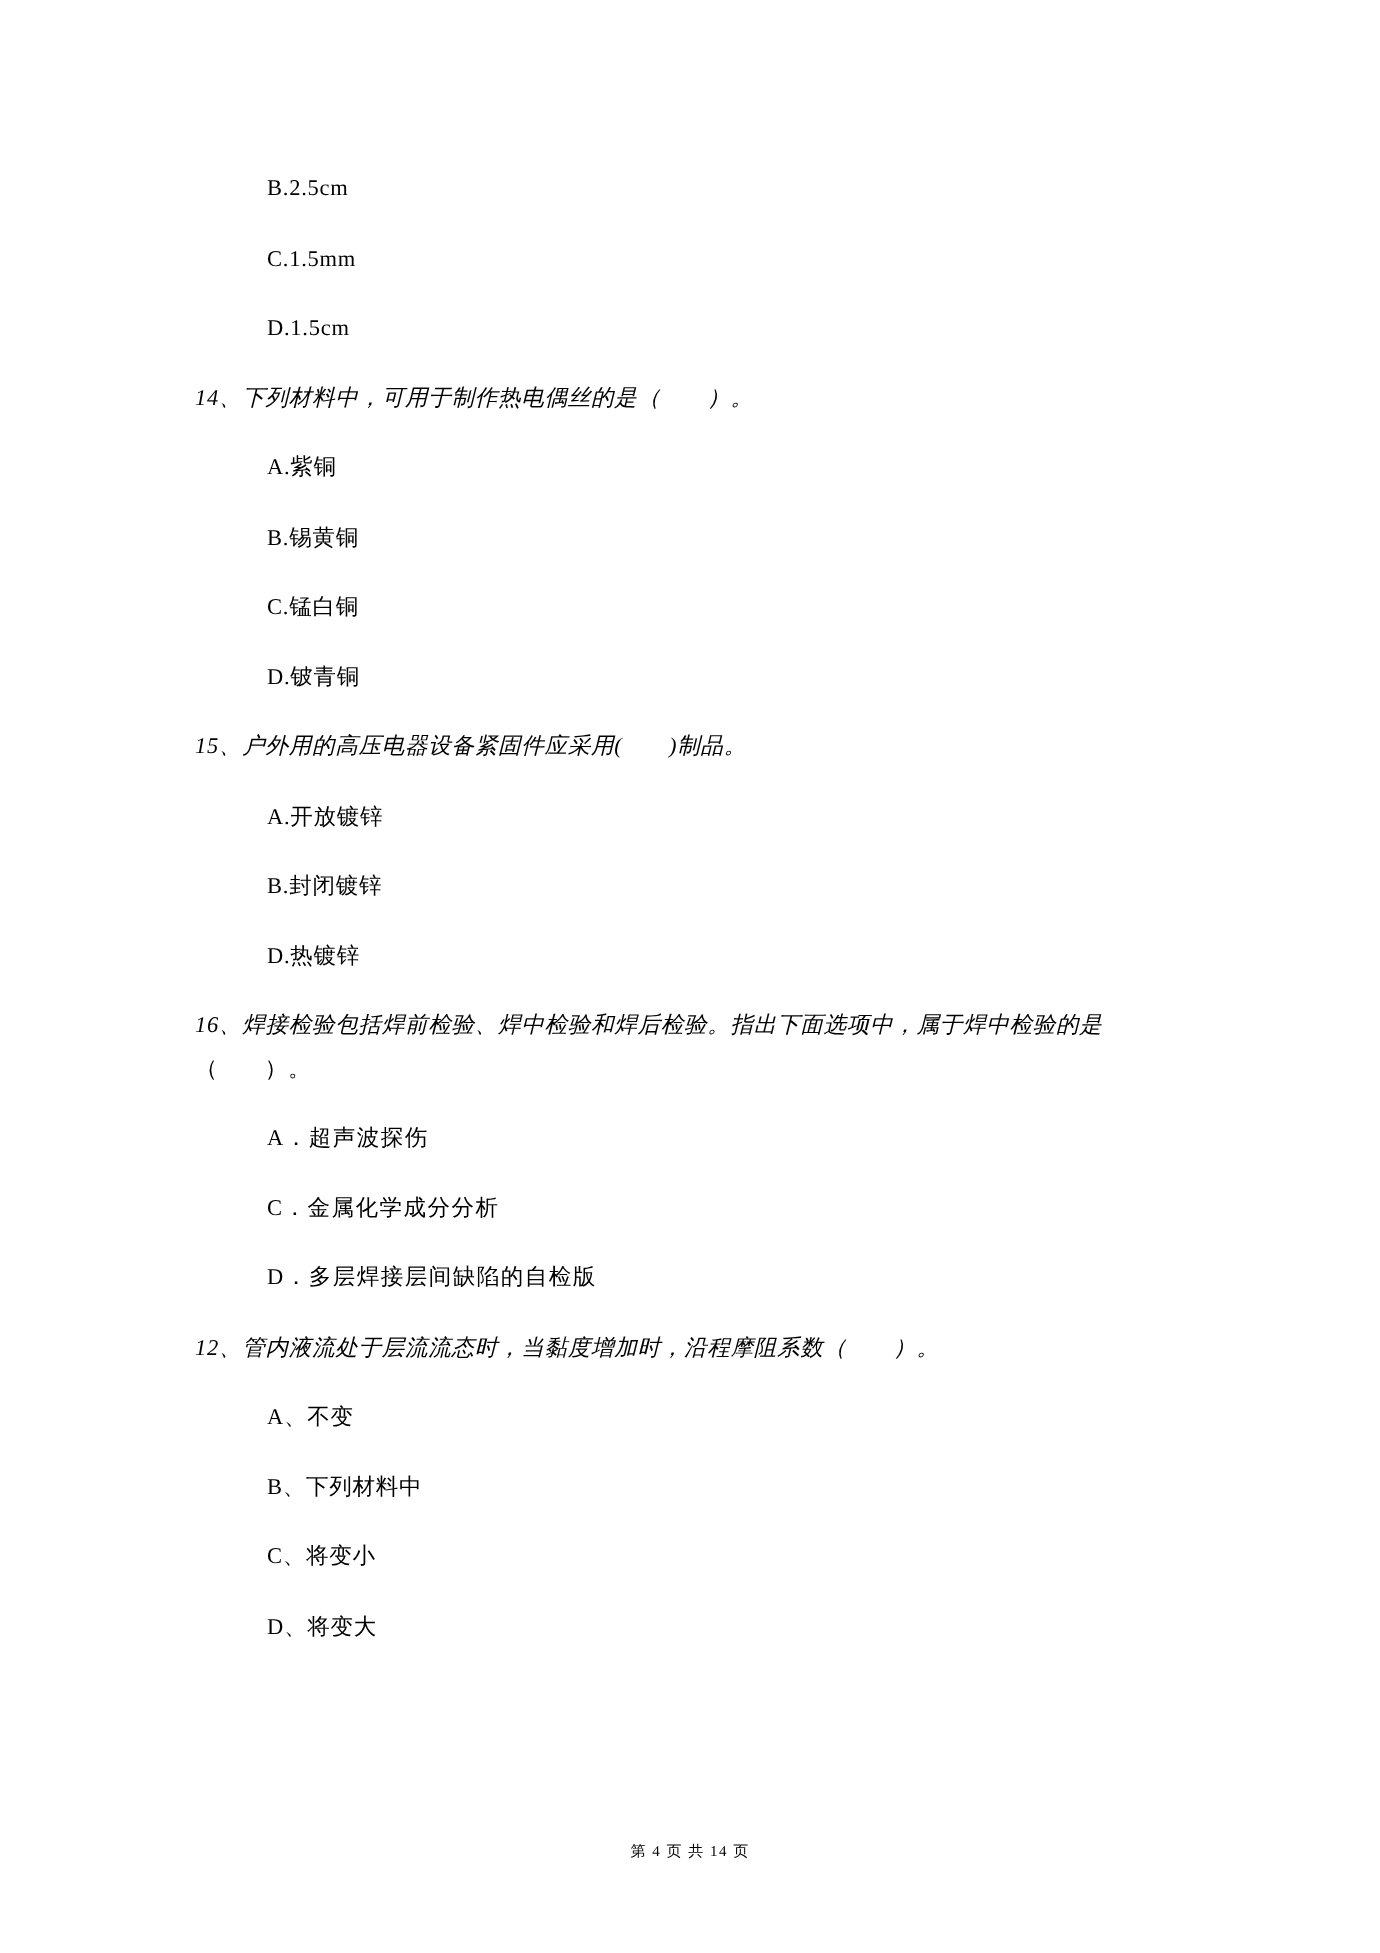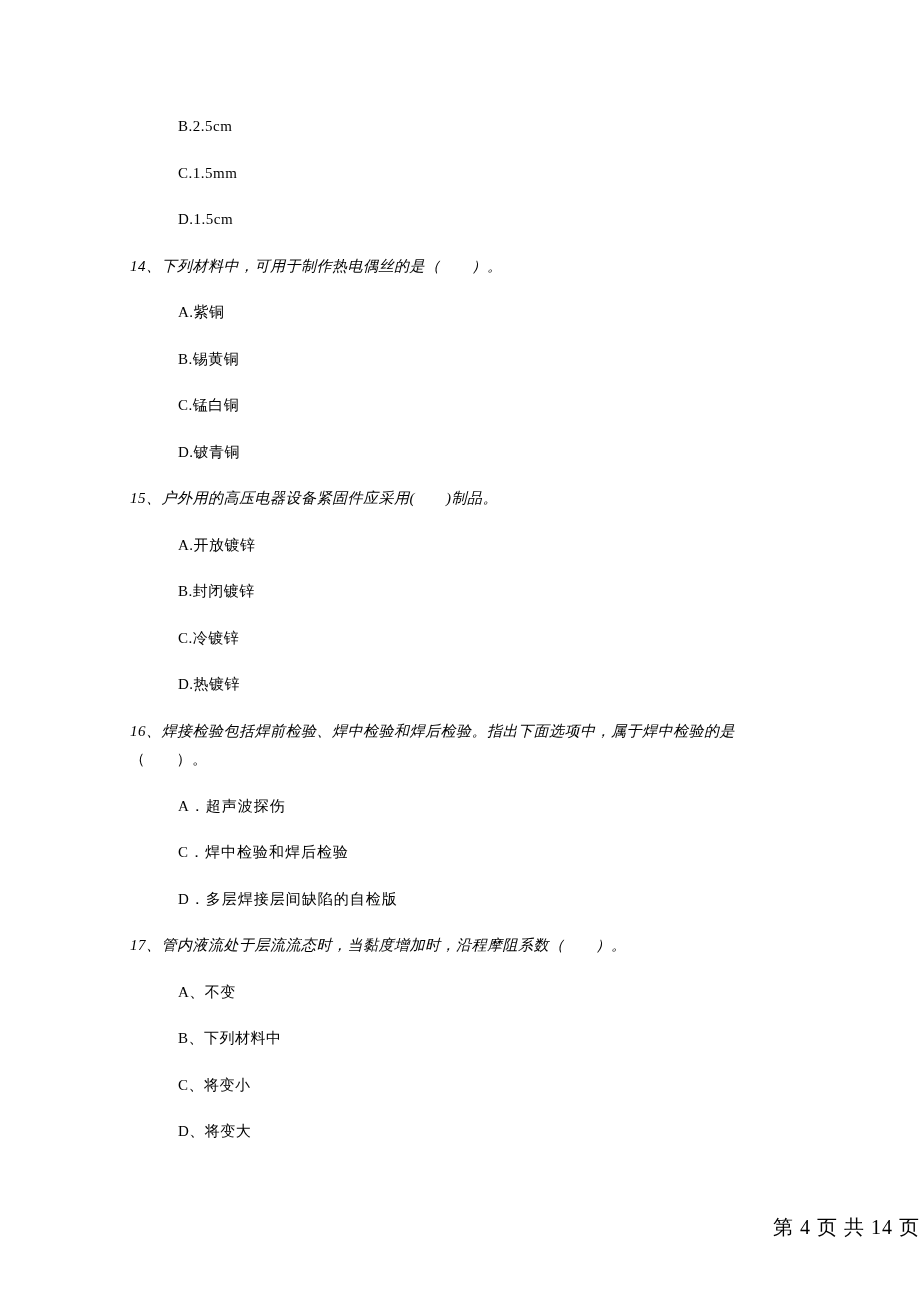--- a/index.html
+++ b/index.html
@@ -38,51 +38,50 @@
     .option-wide {
       margin-left: 48px;
       margin-bottom: 24px;
       letter-spacing: 1px;
       font-family: Liberation Serif, serif;
     }
     .footer {
       position: absolute;
       bottom: 60px;
       width: 100%;
-      text-align: right;
-      font-size: 20px;
+      text-align: center;
+      font-size: 10px;
       letter-spacing: 1px;
     }
   </style>
 </head>
 <body>
 
 <div class="content">
   <div class="option">B.2.5cm</div>
   <div class="option">C.1.5mm</div>
   <div class="option">D.1.5cm</div>
 
   <div class="question">14、下列材料中，可用于制作热电偶丝的是（　　）。</div>
   <div class="option">A.紫铜</div>
   <div class="option">B.锡黄铜</div>
   <div class="option">C.锰白铜</div>
   <div class="option">D.铍青铜</div>
 
   <div class="question">15、户外用的高压电器设备紧固件应采用(　　)制品。</div>
   <div class="option">A.开放镀锌</div>
   <div class="option">B.封闭镀锌</div>
-  <div class="option">C.冷镀锌</div>
   <div class="option">D.热镀锌</div>
 
   <div class="question" style="margin-bottom:6px;">16、焊接检验包括焊前检验、焊中检验和焊后检验。指出下面选项中，属于焊中检验的是</div>
   <div class="question-continue">（　　）。</div>
   <div class="option-wide">A．超声波探伤</div>
-  <div class="option-wide">C．焊中检验和焊后检验</div>
+  <div class="option-wide">C．金属化学成分分析</div>
   <div class="option-wide">D．多层焊接层间缺陷的自检版</div>
 
-  <div class="question">17、管内液流处于层流流态时，当黏度增加时，沿程摩阻系数（　　）。</div>
+  <div class="question">12、管内液流处于层流流态时，当黏度增加时，沿程摩阻系数（　　）。</div>
   <div class="option">A、不变</div>
   <div class="option">B、下列材料中</div>
   <div class="option">C、将变小</div>
   <div class="option">D、将变大</div>
 </div>
 
 <div class="footer">第 4 页 共 14 页</div>
 
 </body></html>

